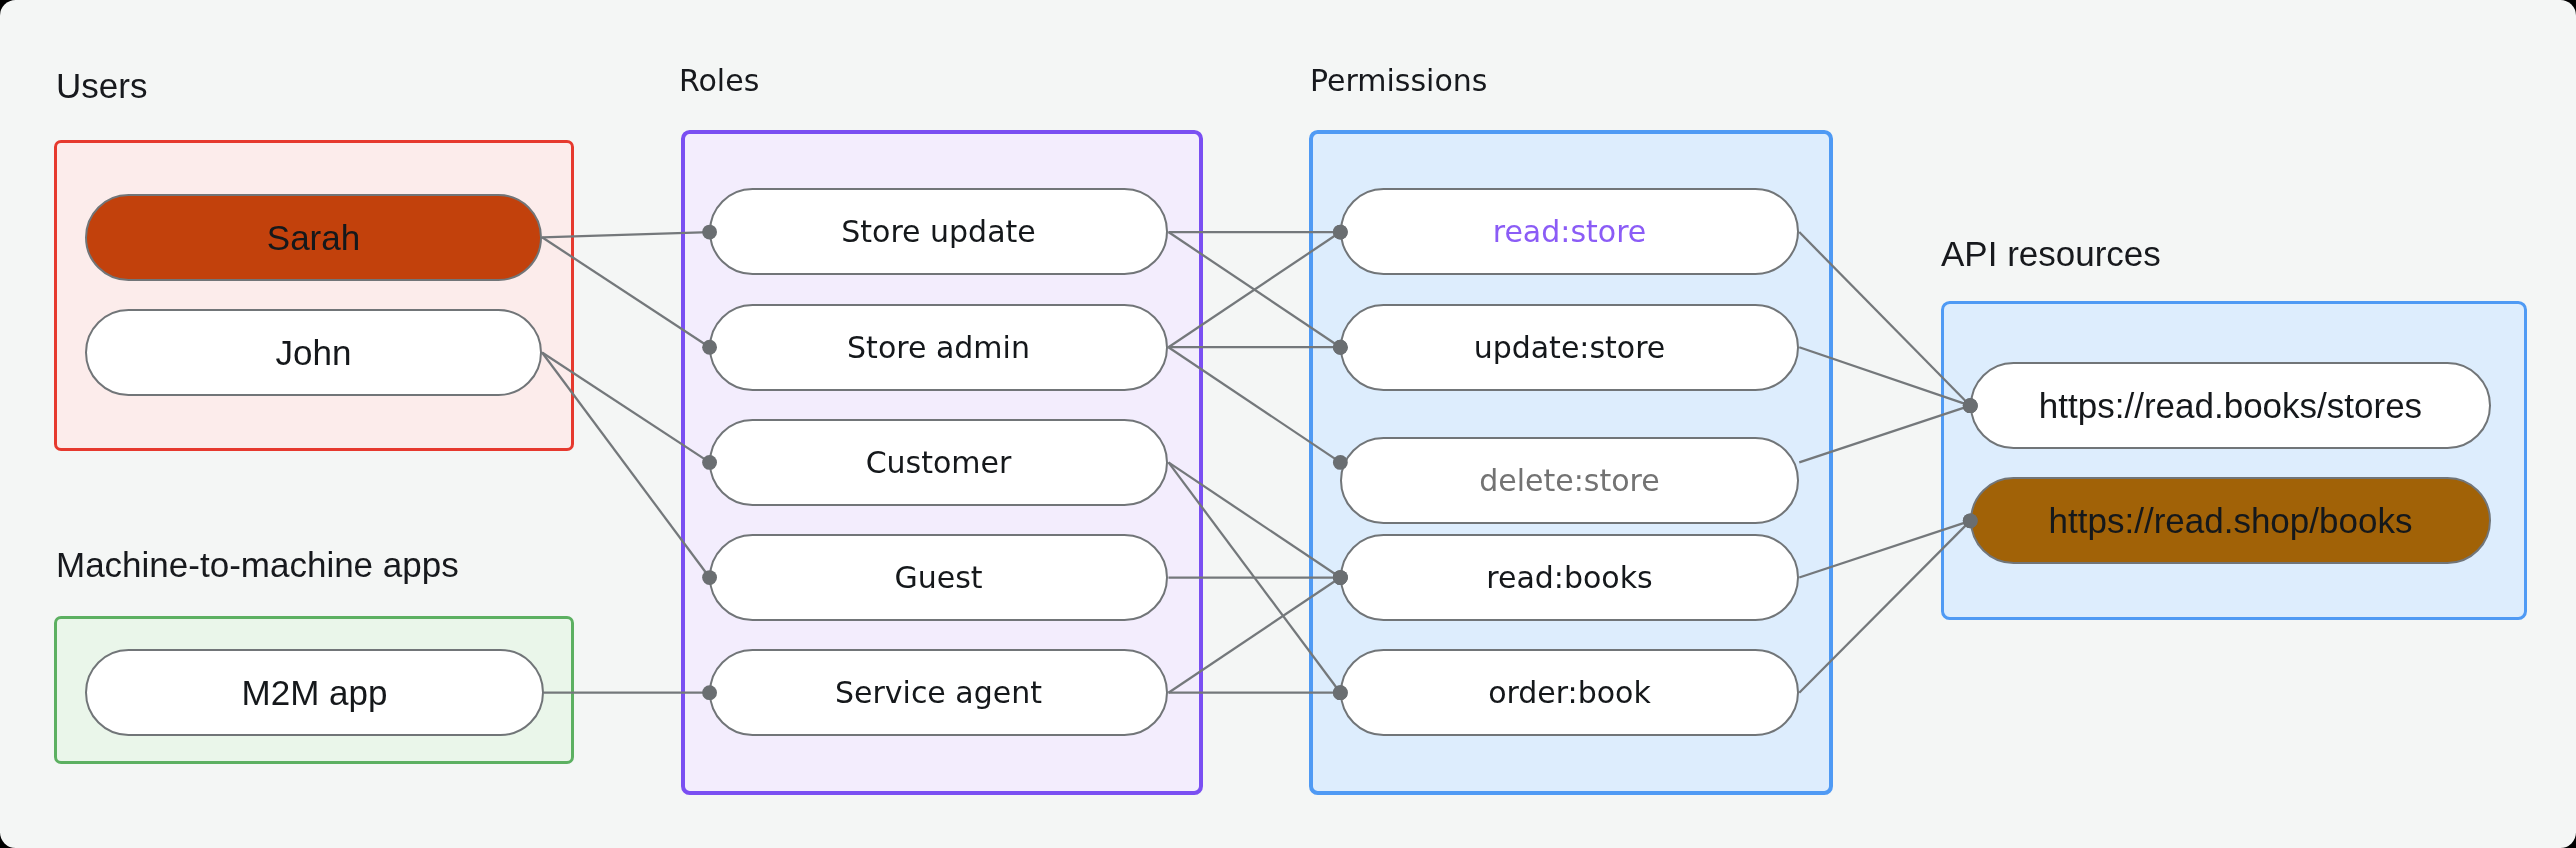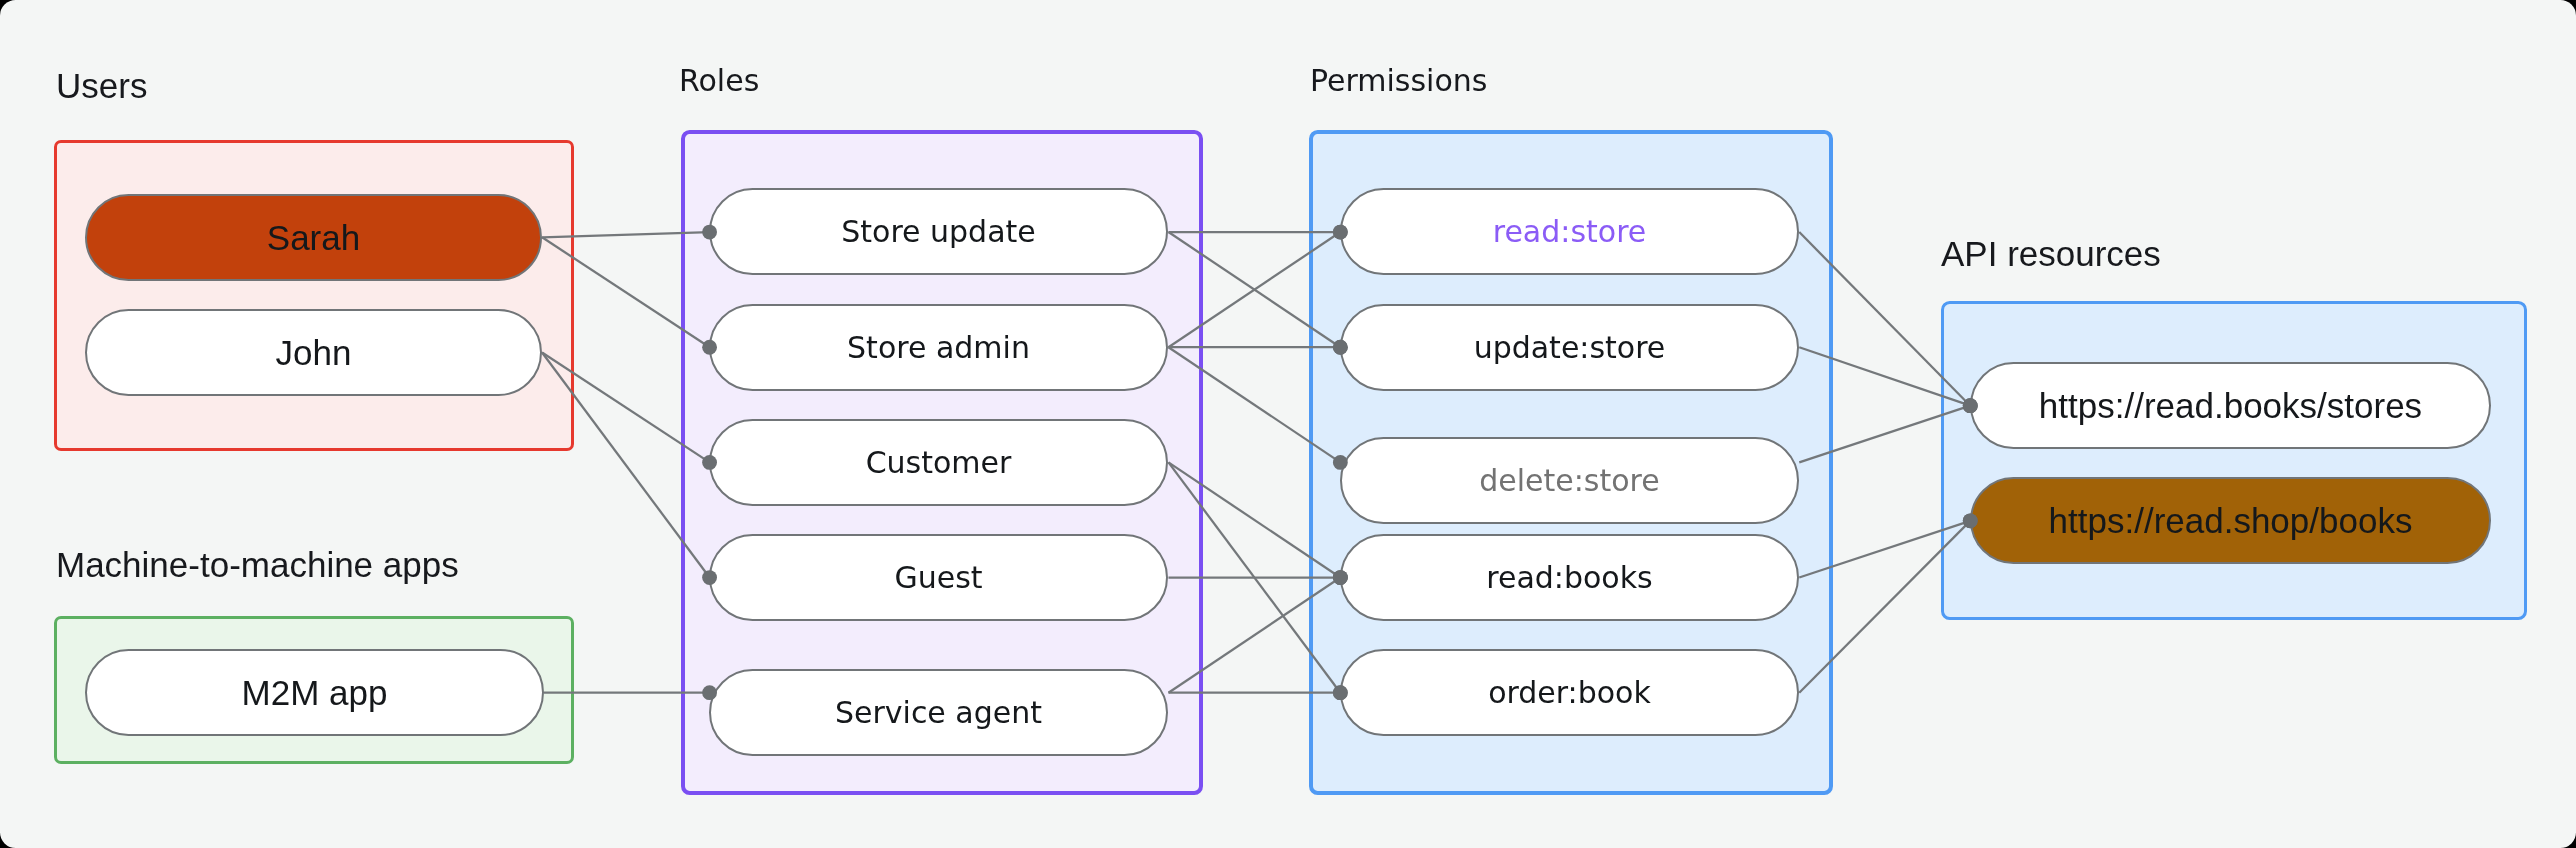--- a/index.html
+++ b/index.html
@@ -60,21 +60,21 @@
   <div class="group-box" style="left: 1941px; top: 301px; width: 586px; height: 319px; border-width: 3.5px; border-radius: 8.7px; border-color: rgb(79, 154, 244); background: rgb(221, 237, 253);"></div>
 
   <div id="node-layer">
       <div class="node font-a" style="left: 85px; top: 194px; width: 457px; height: 87px; border-color: rgb(113, 117, 120); background: #c2410c; color: rgb(21, 24, 27);">Sarah</div>
       <div class="node font-a" style="left: 85px; top: 309px; width: 457px; height: 87px; border-color: rgb(113, 117, 120); background: rgb(255, 255, 255); color: rgb(21, 24, 27);">John</div>
       <div class="node font-a" style="left: 85px; top: 649px; width: 459px; height: 87px; border-color: rgb(113, 117, 120); background: rgb(255, 255, 255); color: rgb(21, 24, 27);">M2M app</div>
       <div class="node font-b" style="left: 709px; top: 188px; width: 459px; height: 87px; border-color: rgb(113, 117, 120); background: rgb(255, 255, 255); color: rgb(21, 24, 27);">Store update</div>
       <div class="node font-b" style="left: 709px; top: 304px; width: 459px; height: 87px; border-color: rgb(113, 117, 120); background: rgb(255, 255, 255); color: rgb(21, 24, 27);">Store admin</div>
       <div class="node font-b" style="left: 709px; top: 419px; width: 459px; height: 87px; border-color: rgb(113, 117, 120); background: rgb(255, 255, 255); color: rgb(21, 24, 27);">Customer</div>
       <div class="node font-b" style="left: 709px; top: 534px; width: 459px; height: 87px; border-color: rgb(113, 117, 120); background: rgb(255, 255, 255); color: rgb(21, 24, 27);">Guest</div>
-      <div class="node font-b" style="left: 709px; top: 649px; width: 459px; height: 87px; border-color: rgb(113, 117, 120); background: rgb(255, 255, 255); color: rgb(21, 24, 27); margin-top: 20px;">Service agent</div>
+      <div class="node font-b" style="left: 709px; top: 649px; width: 459px; height: 87px; border-color: rgb(113, 117, 120); background: rgb(255, 255, 255); color: rgb(21, 24, 27);">Service agent</div>
       <div class="node font-b" style="left: 1340px; top: 188px; width: 459px; height: 87px; border-color: rgb(113, 117, 120); background: rgb(255, 255, 255); color: #8b5cf6;">read:store</div>
       <div class="node font-b" style="left: 1340px; top: 304px; width: 459px; height: 87px; border-color: rgb(113, 117, 120); background: rgb(255, 255, 255); color: rgb(21, 24, 27);">update:store</div>
       <div class="node font-b" style="left: 1340px; top: 437px; width: 459px; height: 87px; border-color: rgb(113, 117, 120); background: rgb(255, 255, 255); color: #737373;">delete:store</div>
       <div class="node font-b" style="left: 1340px; top: 534px; width: 459px; height: 87px; border-color: rgb(113, 117, 120); background: rgb(255, 255, 255); color: rgb(21, 24, 27);">read:books</div>
       <div class="node font-b" style="left: 1340px; top: 649px; width: 459px; height: 87px; border-color: rgb(113, 117, 120); background: rgb(255, 255, 255); color: rgb(21, 24, 27);">order:book</div>
       <div class="node font-a" style="left: 1970px; top: 362px; width: 521px; height: 87px; border-color: rgb(113, 117, 120); background: rgb(255, 255, 255); color: rgb(21, 24, 27);">https://read.books/stores</div>
       <div class="node font-a" style="left: 1970px; top: 477px; width: 521px; height: 87px; border-color: rgb(113, 117, 120); background: #a16207; color: rgb(21, 24, 27);">https://read.shop/books</div>
     </div>
 
   <svg class="edges" viewBox="0 0 2952 972">

